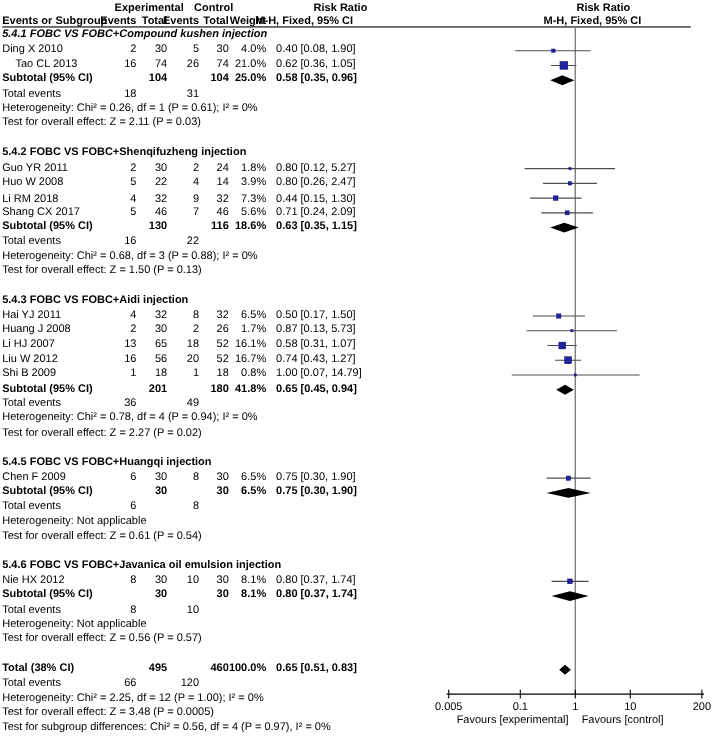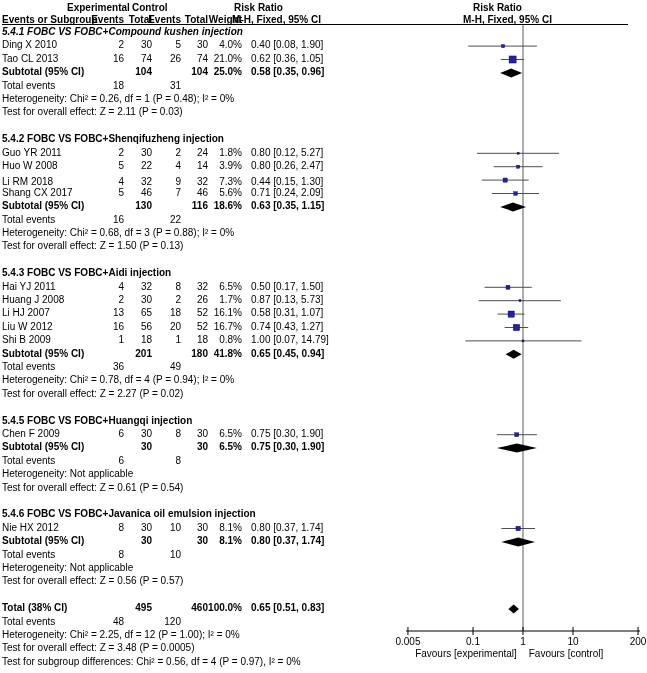--- a/index.html
+++ b/index.html
@@ -2,21 +2,21 @@
 <html><head>
 <meta charset="utf-8">
 <style>
   html,body { margin:0; padding:0; background:#fff; }
   .frame {
     position:relative; width:647px; height:673px; background:#ffffff; overflow:hidden;
     font-family:"Liberation Sans", sans-serif; font-size:10px; color:#000;
   }
   .abs { position:absolute; white-space:nowrap; }
   .b { font-weight:bold; }
-  .ctr { text-align:left; }
+  .ctr { text-align:right; }
   .rt { text-align:right; }
   .row { position:absolute; left:0; width:647px; height:13px; }
   .row .cell { position:absolute; top:0; white-space:nowrap; }
   .hline { position:absolute; height:1px; background:#000; }
   svg.plot { position:absolute; left:0; top:0; pointer-events:none; }
 </style>
 </head>
 <body>
 
 <div class="frame">
@@ -44,42 +44,42 @@
       <div class="row" style="top: 39.4px;">
         <span class="cell" style="left: 2px;">Ding X 2010</span>
         <span class="cell rt" style="left: 54px; width: 70px;">2</span>
         <span class="cell rt" style="left: 82px; width: 70px;">30</span>
         <span class="cell rt" style="left: 111px; width: 70px;">5</span>
         <span class="cell rt" style="left: 138px; width: 70px;">30</span>
         <span class="cell rt" style="left: 172px; width: 70px;">4.0%</span>
         <span class="cell rt" style="left: 251px; width: 70px;">0.40 [0.08, 1.90]</span>
       </div>
       <div class="row" style="top: 52.8px;">
-        <span class="cell" style="left: 2px;">Tao CL 2013</span>
+        <span class="cell" style="left: 14px;">Tao CL 2013</span>
         <span class="cell rt" style="left: 54px; width: 70px;">16</span>
         <span class="cell rt" style="left: 82px; width: 70px;">74</span>
         <span class="cell rt" style="left: 111px; width: 70px;">26</span>
         <span class="cell rt" style="left: 138px; width: 70px;">74</span>
         <span class="cell rt" style="left: 172px; width: 70px;">21.0%</span>
         <span class="cell rt" style="left: 251px; width: 70px;">0.62 [0.36, 1.05]</span>
       </div>
       <div class="row" style="top: 66.2px;">
         <span class="cell b" style="left: 2px;">Subtotal (95% CI)</span>
         <span class="cell rt b" style="left: 82px; width: 70px;">104</span>
         <span class="cell rt b" style="left: 138px; width: 70px;">104</span>
         <span class="cell rt b" style="left: 172px; width: 70px;">25.0%</span>
         <span class="cell rt b" style="left: 251px; width: 70px;">0.58 [0.35, 0.96]</span>
       </div>
       <div class="row" style="top: 79.6px;">
         <span class="cell" style="left: 2px;">Total events</span>
         <span class="cell rt" style="left: 54px; width: 70px;">18</span>
         <span class="cell rt" style="left: 111px; width: 70px;">31</span>
       </div>
       <div class="row" style="top: 93px;">
-        <span class="cell" style="left: 2px;">Heterogeneity: Chi² = 0.26, df = 1 (P = 0.48); I² = 0%</span>
+        <span class="cell" style="left: 2px;">Heterogeneity: Chi² = 0.26, df = 1 (P = 0.61); I² = 0%</span>
       </div>
       <div class="row" style="top: 106.4px;">
         <span class="cell" style="left: 2px;">Test for overall effect: Z = 2.11 (P = 0.03)</span>
       </div>
       <div class="row" style="top: 133.2px;">
         <span class="cell b" style="left: 2px;">5.4.2 FOBC VS FOBC+Shenqifuzheng injection</span>
       </div>
       <div class="row" style="top: 146.6px;">
         <span class="cell" style="left: 2px;">Guo YR 2011</span>
         <span class="cell rt" style="left: 54px; width: 70px;">2</span>
@@ -262,21 +262,21 @@
       </div>
       <div class="row" style="top: 602.2px;">
         <span class="cell b" style="left: 2px;">Total (38% CI)</span>
         <span class="cell rt b" style="left: 82px; width: 70px; text-align: right;">495</span>
         <span class="cell rt b" style="left: 138px; width: 70px;">460</span>
         <span class="cell rt b" style="left: 172px; width: 70px;">100.0%</span>
         <span class="cell rt b" style="left: 251px; width: 70px;">0.65 [0.51, 0.83]</span>
       </div>
       <div class="row" style="top: 615.6px;">
         <span class="cell" style="left: 2px;">Total events</span>
-        <span class="cell rt" style="left: 54px; width: 70px;">48</span>
+        <span class="cell rt" style="left: 54px; width: 70px;">66</span>
         <span class="cell rt" style="left: 111px; width: 70px;">120</span>
       </div>
       <div class="row" style="top: 629px;">
         <span class="cell" style="left: 2px;">Heterogeneity: Chi² = 2.25, df = 12 (P = 1.00); I² = 0%</span>
       </div>
       <div class="row" style="top: 642.4px;">
         <span class="cell" style="left: 2px;">Test for overall effect: Z = 3.48 (P = 0.0005)</span>
       </div>
       <div class="row" style="top: 655.8px;">
         <span class="cell" style="left: 2px;">Test for subgroup differences: Chi² = 0.56, df = 4 (P = 0.97), I² = 0%</span>

